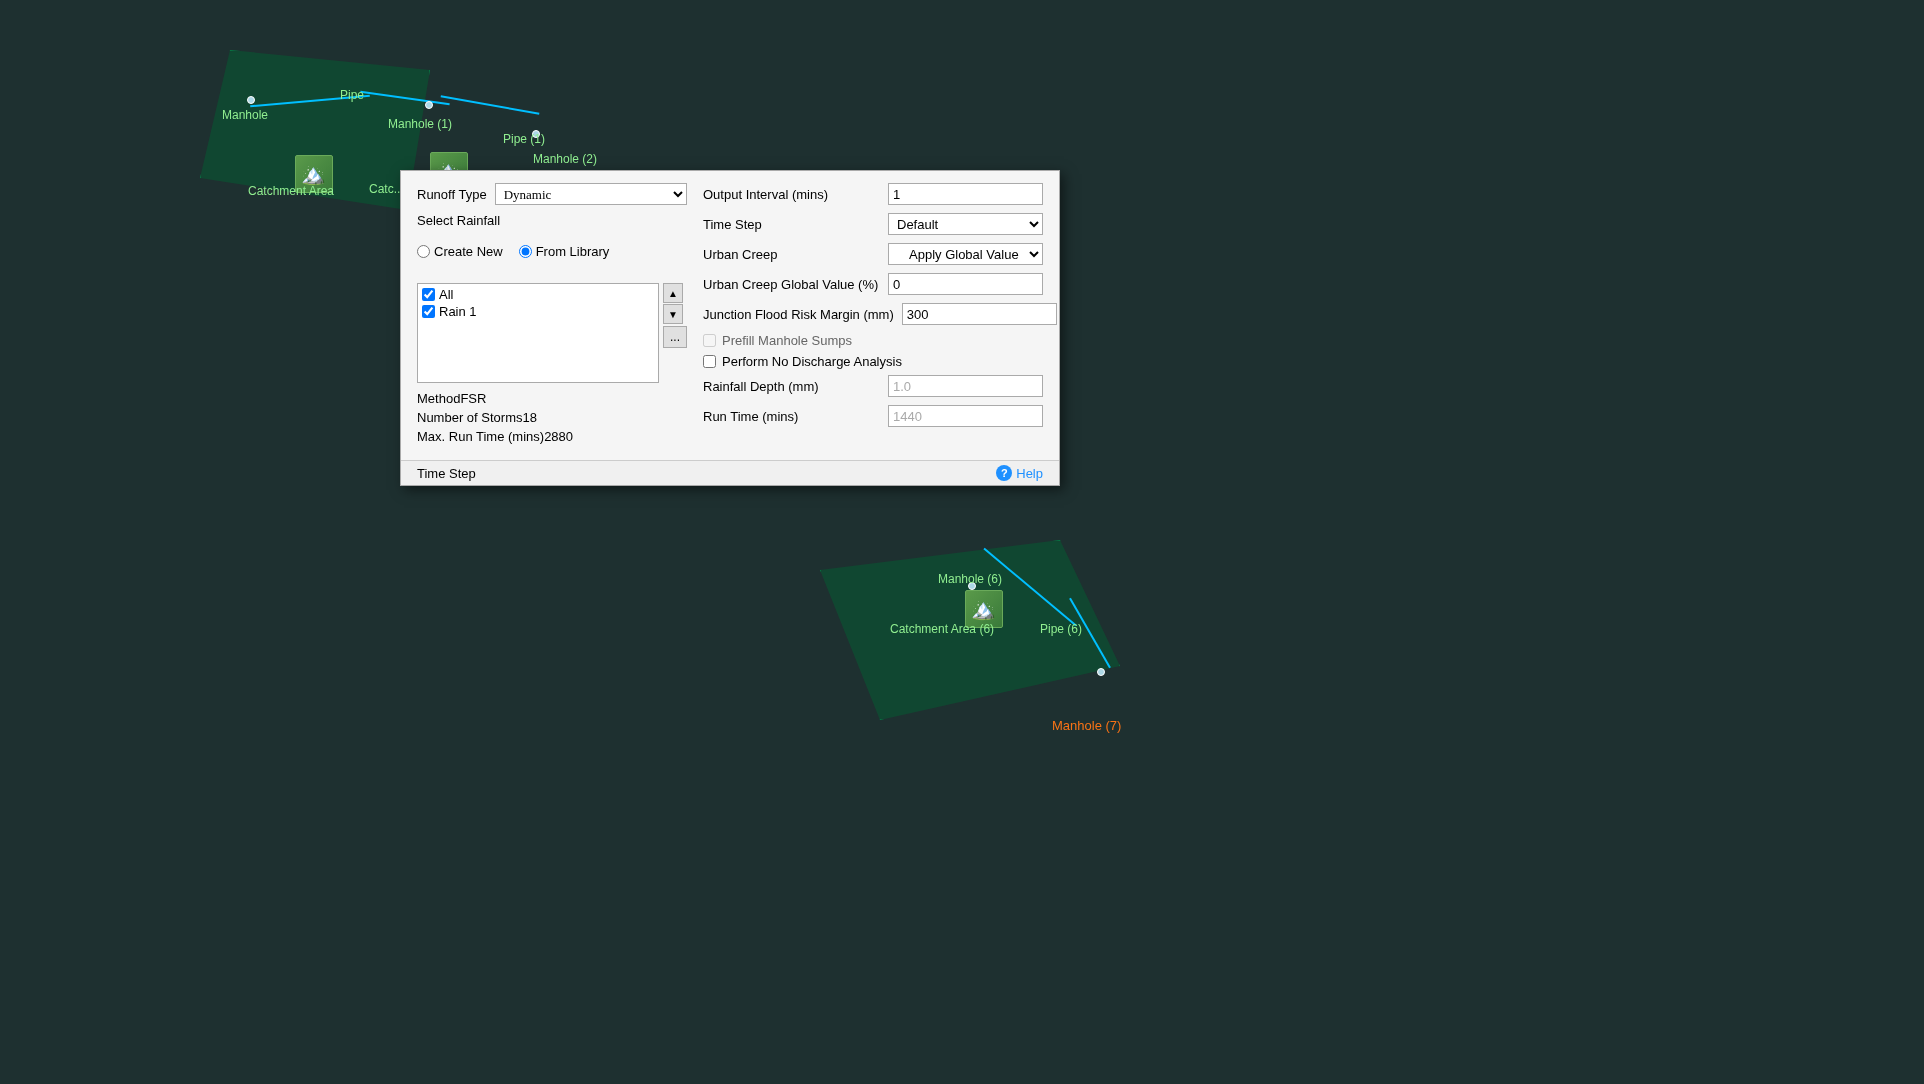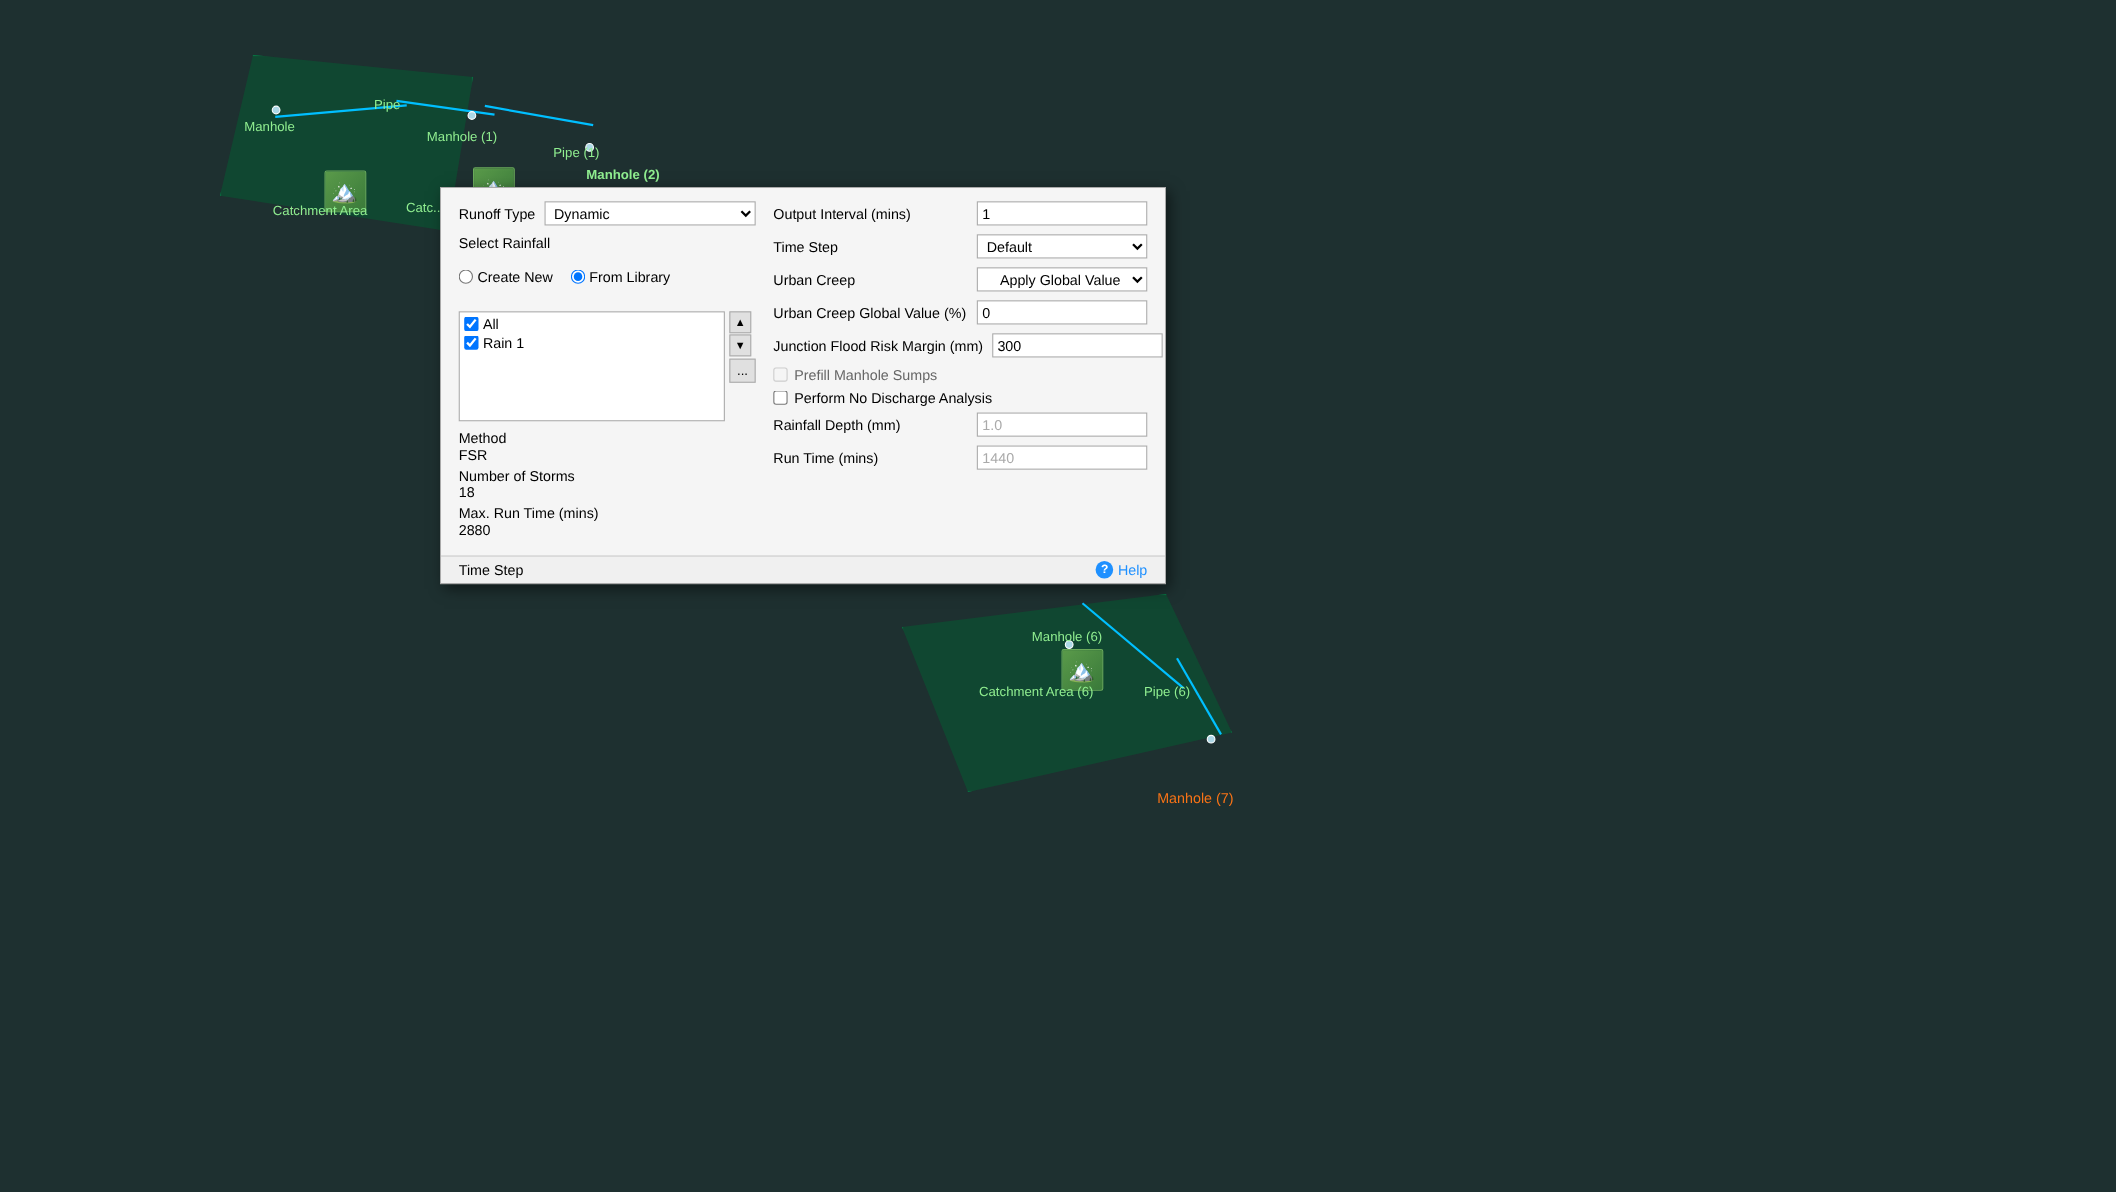--- a/index.html
+++ b/index.html
@@ -124,20 +124,21 @@
       border: 1px solid #aaa;
       background: #fff;
       font-size: 13px;
       padding: 0 4px;
       cursor: pointer;
       appearance: auto;
     }
 
     .runoff-select {
       width: 200px;
+      font-family: Liberation Serif, serif;
     }
 
     .timestep-select {
       width: 155px;
     }
 
     .urbancreep-select {
       width: 155px;
       padding-left: 16px;
     }
@@ -219,24 +220,22 @@
       cursor: pointer;
       font-size: 12px;
       display: flex;
       align-items: center;
       justify-content: center;
     }
 
     
     .info-row {
       display: flex;
-      justify-content: space-between;
       font-size: 13px;
       margin-bottom: 4px;
-      flex-direction: column;
     }
 
     .info-value {
       font-weight: 400;
     }
 
     
     .checkbox-row {
       display: flex;
       align-items: center;
@@ -345,21 +344,21 @@
     <div style="width:38px;height:38px;background:linear-gradient(135deg,#5a9a4a,#3a7a3a);border:1px solid #6aaa5a;border-radius:2px;display:flex;align-items:center;justify-content:center;font-size:20px;">🏔️</div>
   </div>
   <div style="position:absolute; left:965px; top:590px; width:40px; height:40px;">
     <div style="width:38px;height:38px;background:linear-gradient(135deg,#5a9a4a,#3a7a3a);border:1px solid #6aaa5a;border-radius:2px;display:flex;align-items:center;justify-content:center;font-size:20px;">🏔️</div>
   </div>
 
   <span style="position:absolute;left:222px;top:108px;color:#90EE90;font-size:12px;font-weight:500;">Manhole</span>
   <span style="position:absolute;left:340px;top:88px;color:#90EE90;font-size:12px;font-weight:500;">Pipe</span>
   <span style="position:absolute;left:388px;top:117px;color:#90EE90;font-size:12px;font-weight:500;">Manhole (1)</span>
   <span style="position:absolute;left:503px;top:132px;color:#90EE90;font-size:12px;font-weight:500;">Pipe (1)</span>
-  <span style="position:absolute;left:533px;top:152px;color:#90EE90;font-size:12px;font-weight:700;">Manhole (2)</span>
+  <span style="position:absolute;left:533px;top:152px;color:#90EE90;font-size:12px;font-weight:400;">Manhole (2)</span>
   <span style="position:absolute;left:248px;top:184px;color:#90EE90;font-size:12px;font-weight:500;">Catchment Area</span>
   <span style="position:absolute;left:369px;top:182px;color:#90EE90;font-size:12px;font-weight:500;">Catc...</span>
   <span style="position:absolute;left:938px;top:572px;color:#90EE90;font-size:12px;font-weight:500;">Manhole (6)</span>
   <span style="position:absolute;left:890px;top:622px;color:#90EE90;font-size:12px;font-weight:500;">Catchment Area (6)</span>
   <span style="position:absolute;left:1040px;top:622px;color:#90EE90;font-size:12px;font-weight:500;">Pipe (6)</span>
   <span style="position:absolute;left:1052px;top:678px;color:#f97316;font-size:13px;font-weight:500;margin-top:40px;">Manhole (7)</span>
 </div>
 
 <div class="dialog-overlay">
 

